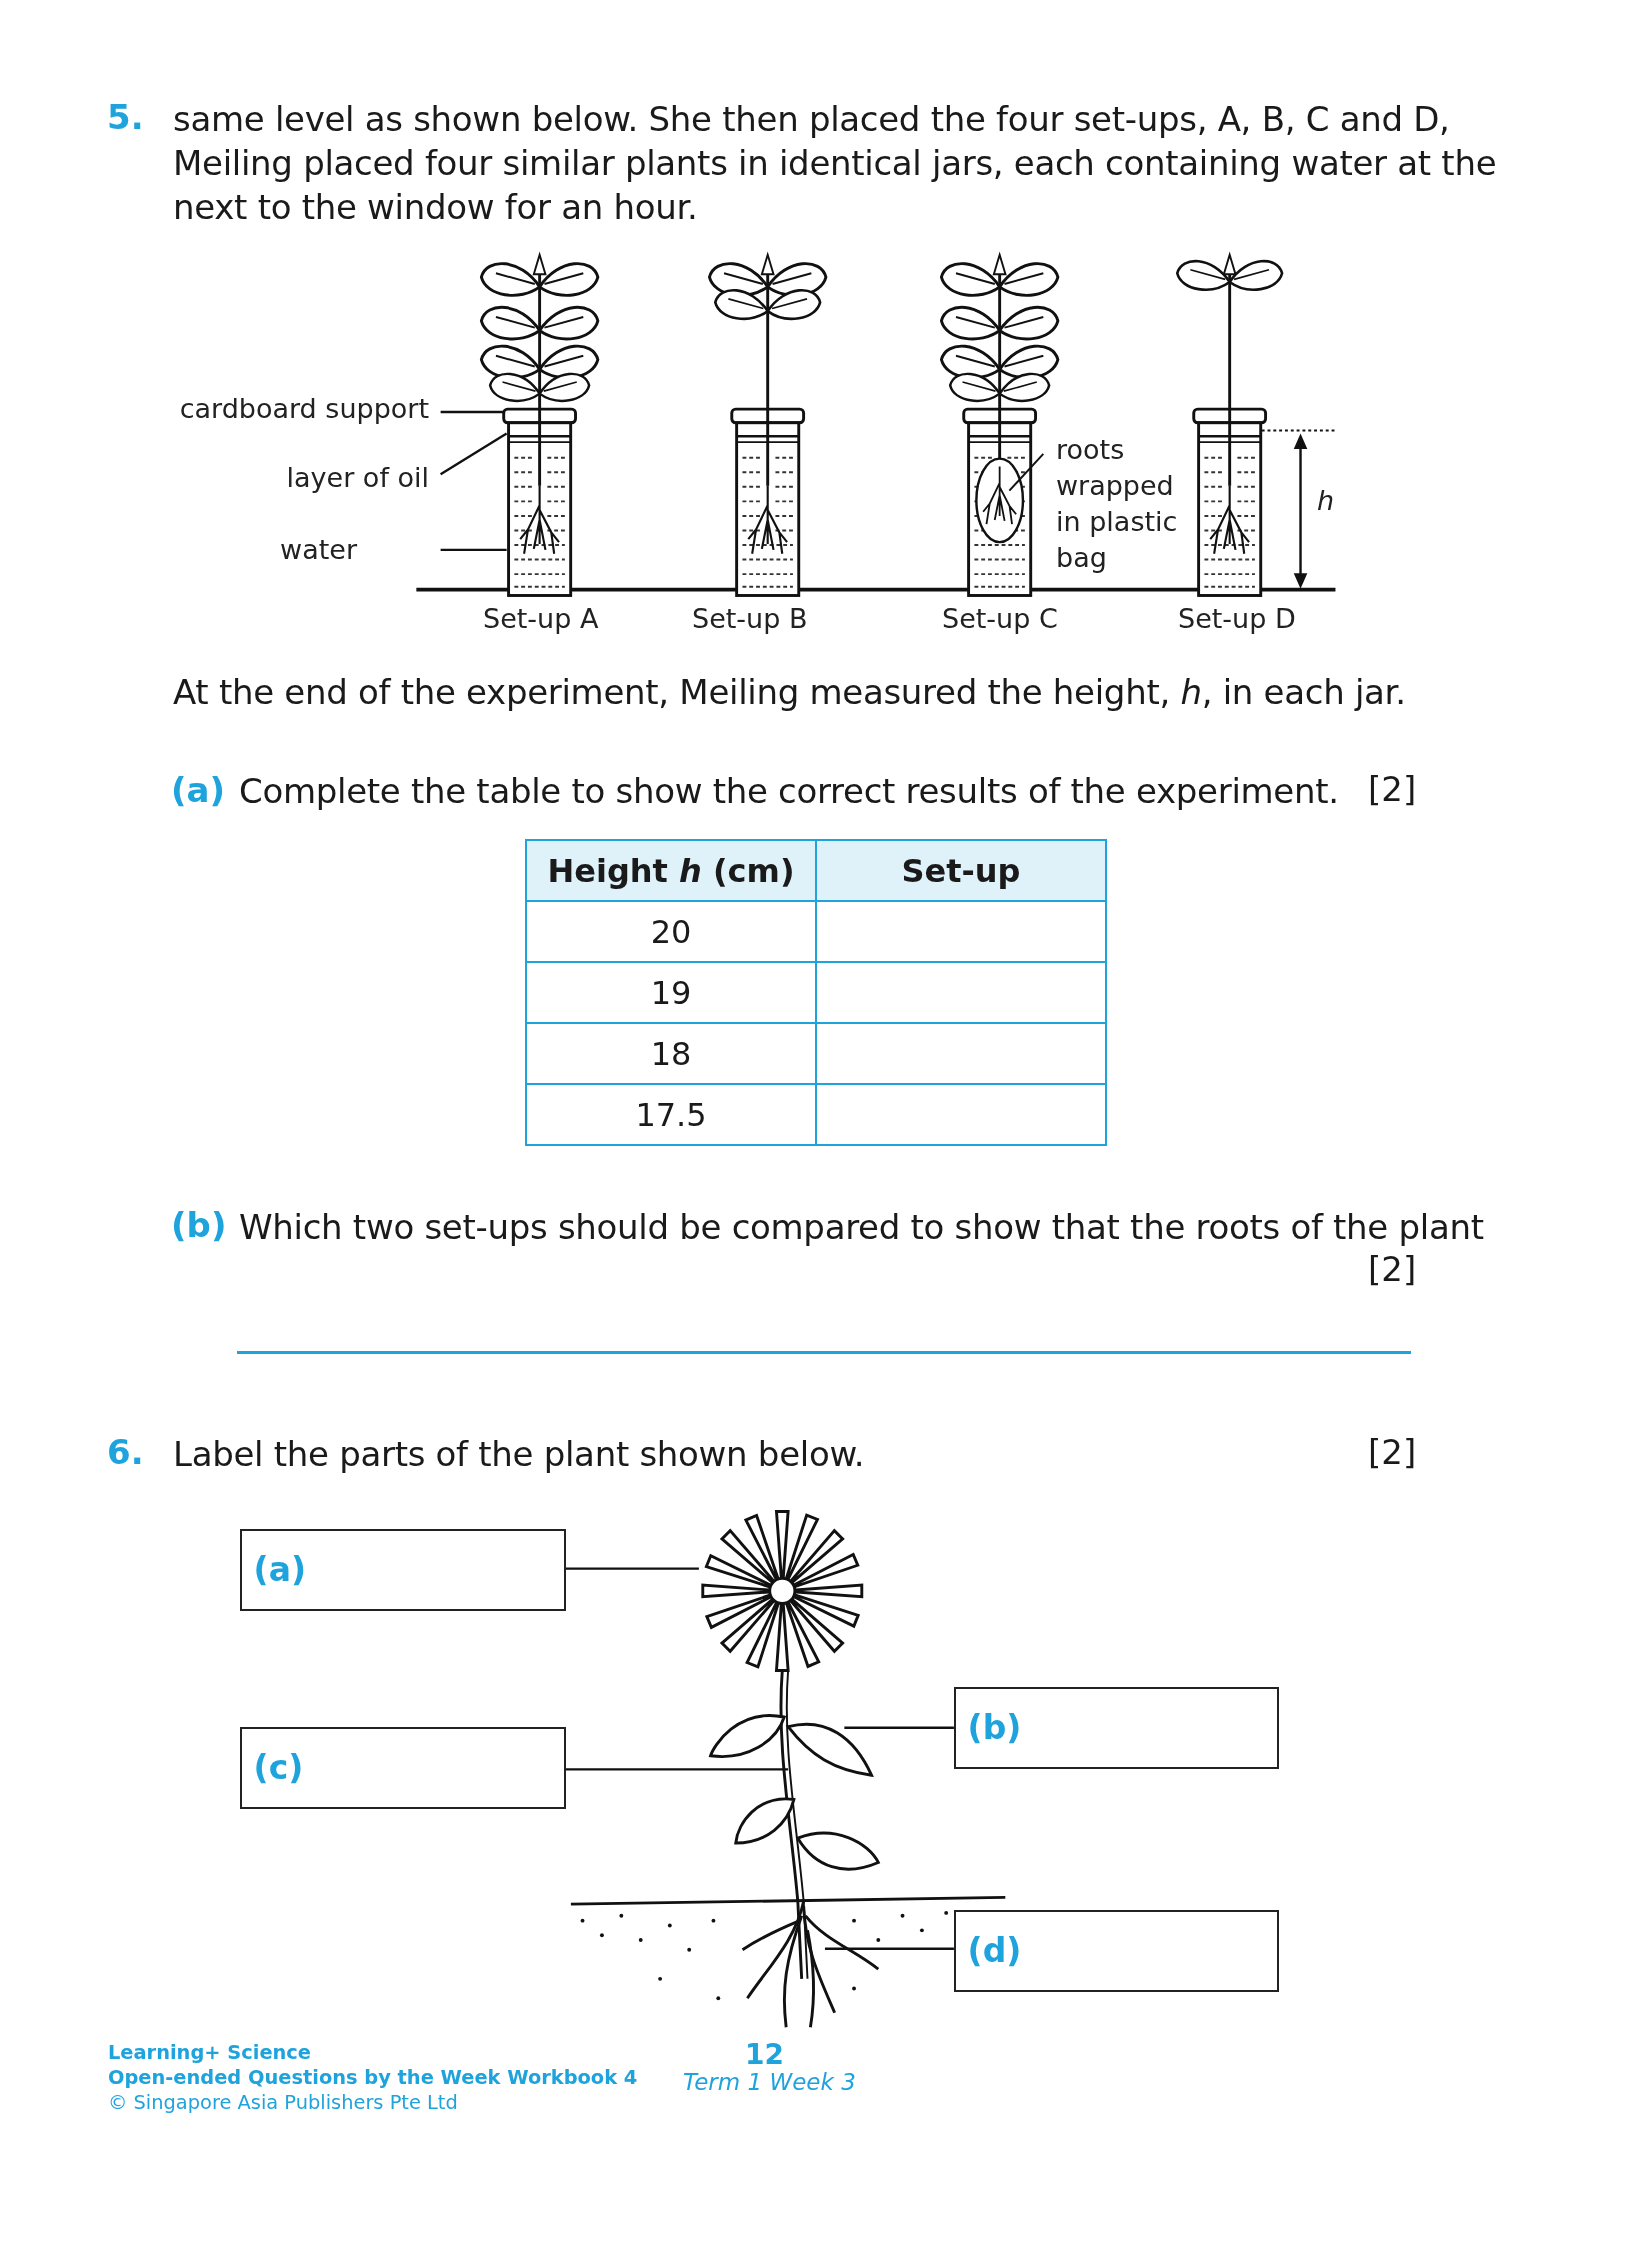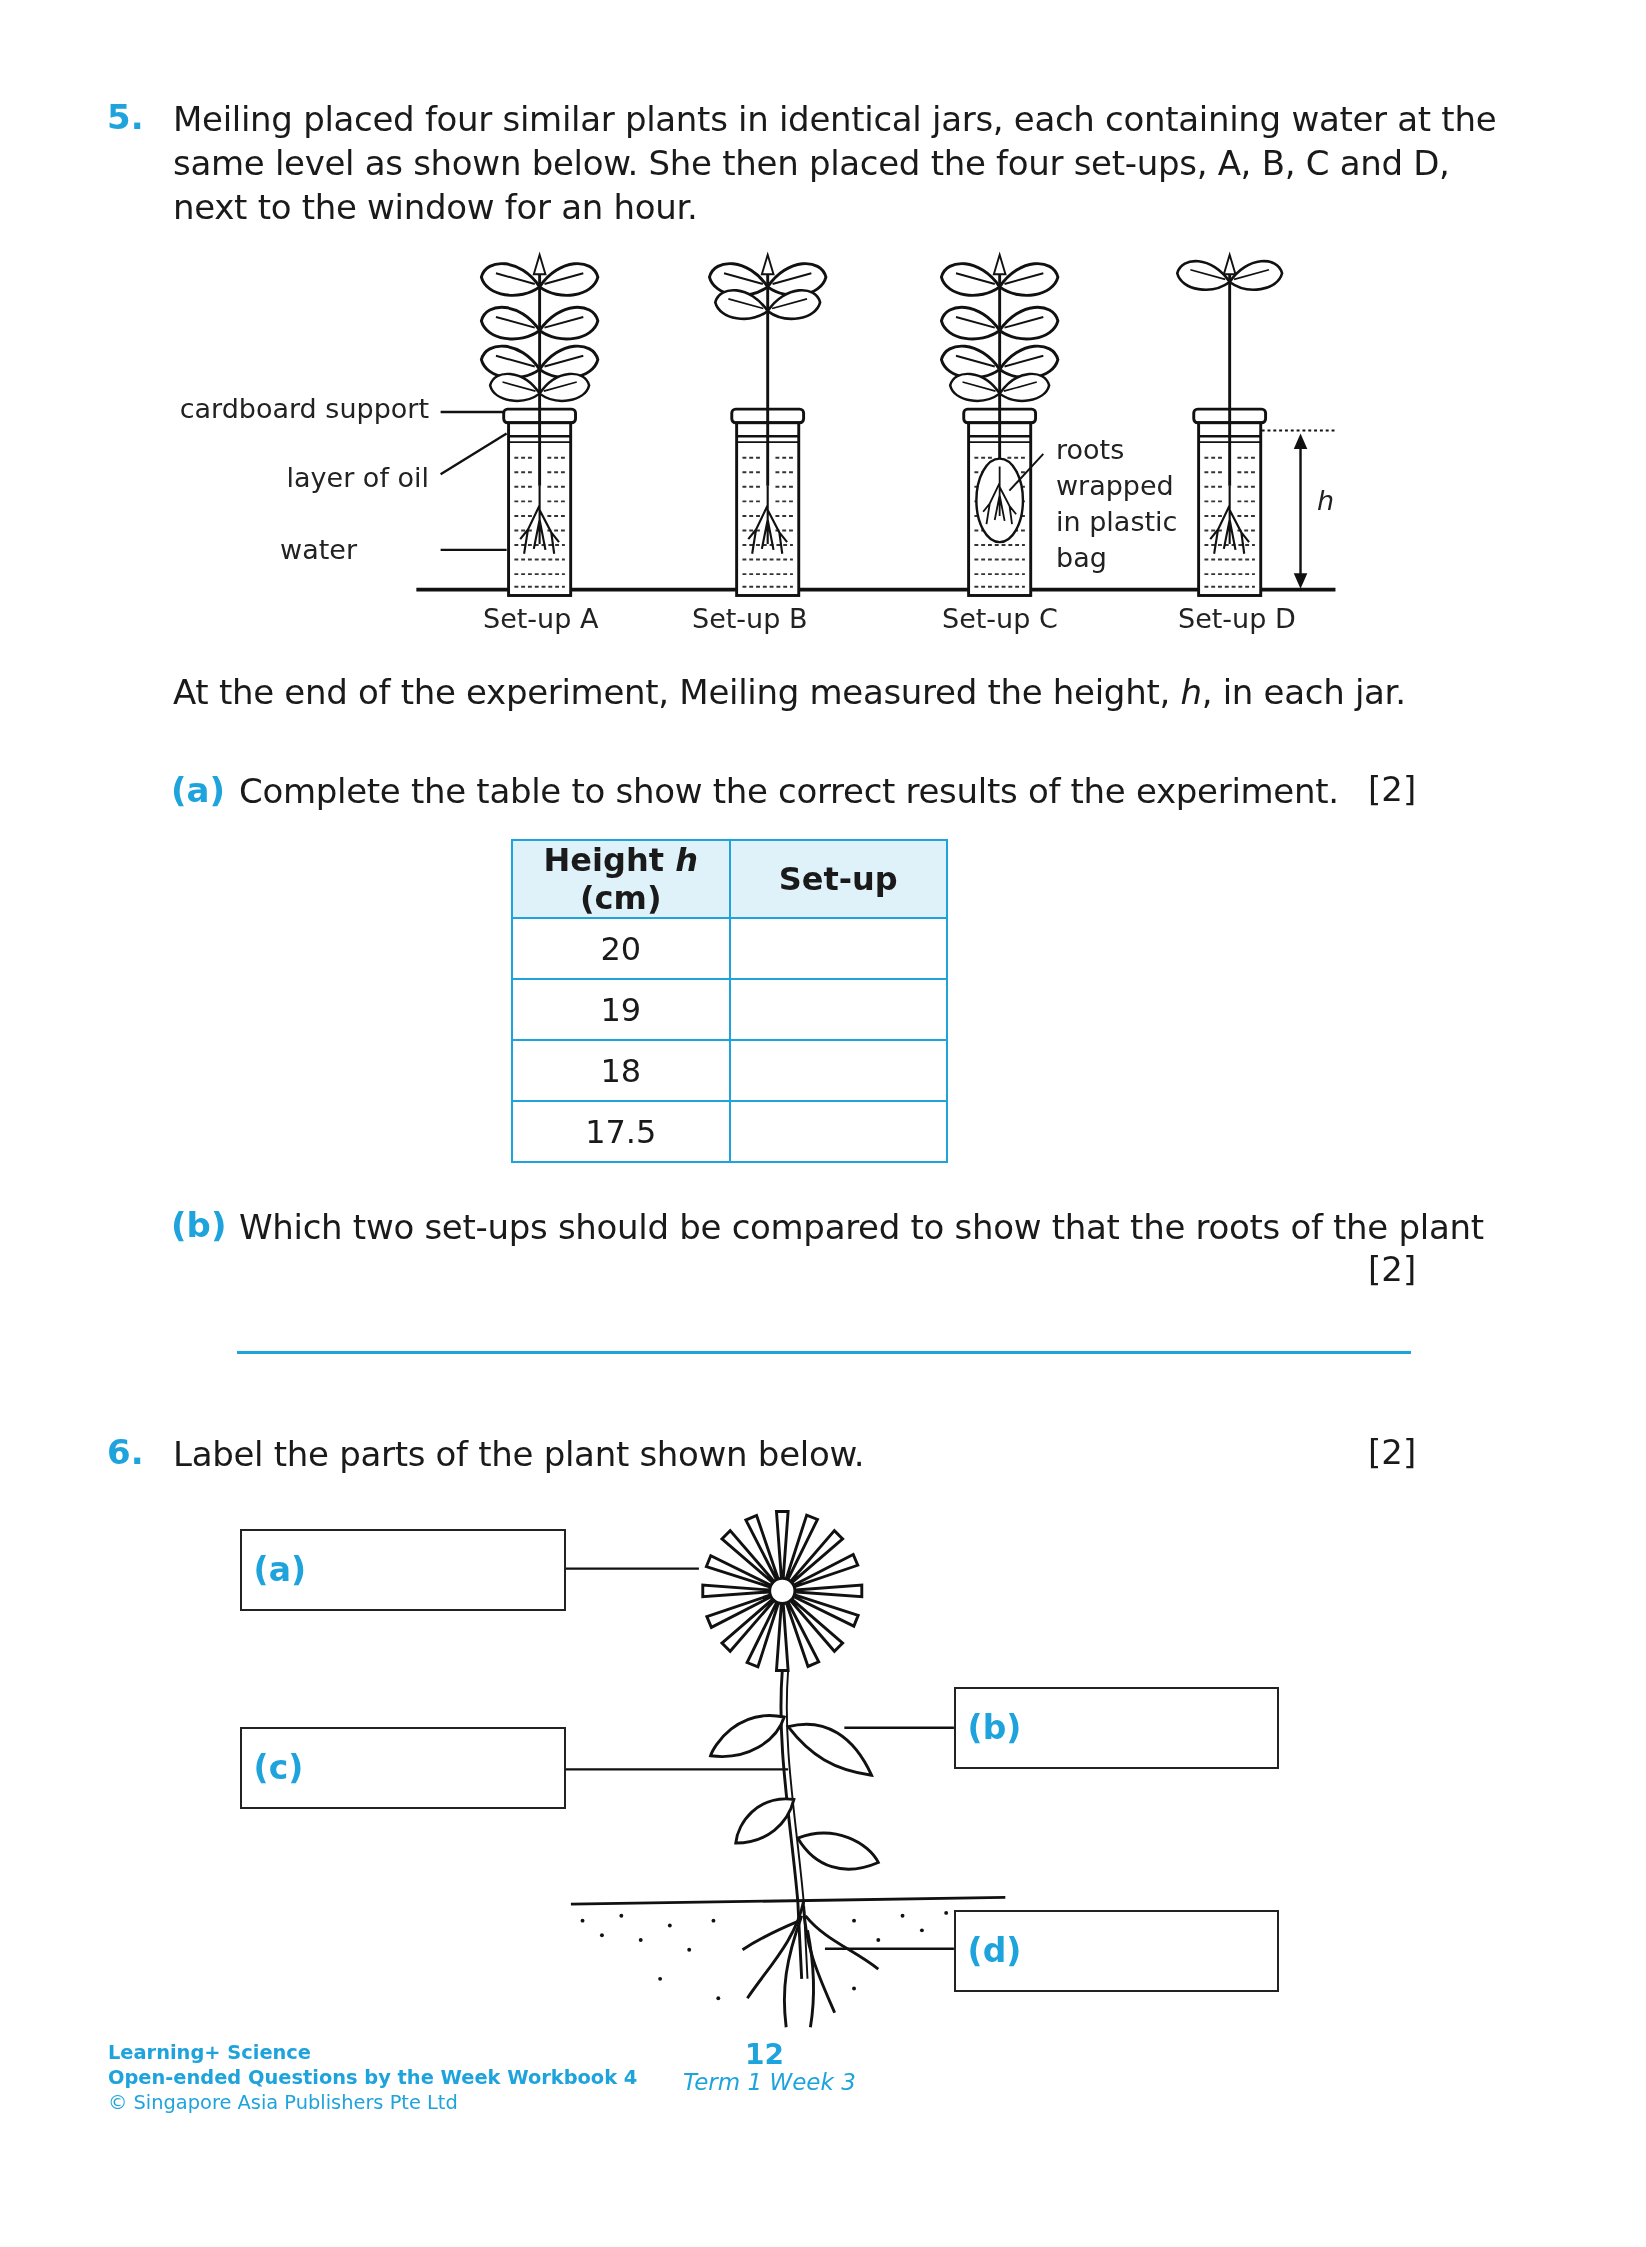--- a/index.html
+++ b/index.html
@@ -4,35 +4,35 @@
 <style>
   html, body { margin:0; padding:0; background:#ffffff; }
   body { width:1647px; height:2247px; position:relative; overflow:hidden;
          font-family:"DejaVu Sans", sans-serif; color:#1a1a1a; }
   .abs { position:absolute; }
   .qtext { font-size:34px; line-height:44px; letter-spacing:-0.3px; }
   .qnum { font-weight:bold; color:#1ea3dc; font-size:34px; }
   .sub { color:#1ea3dc; font-weight:bold; font-size:34px; }
   .marks { font-size:34px; }
   .dlabel { font-size:27px; color:#222; white-space:nowrap; }
-  table.res { border-collapse:collapse; position:absolute; left:511px; top:839px; width:437px; }
+  table.res { border-collapse:collapse; position:absolute; left:525px; top:839px; width:582px; }
   table.res td, table.res th { border:2.9px solid #1ea3dc; height:59px; text-align:center; font-size:32px; padding:0; }
   table.res th { background:#dff2fa; font-weight:bold; height:59px; }
   .ansline { height:2.9px; background:#1ea3dc; }
   .lbox { border:2.4px solid #222; background:#fff; box-sizing:border-box; }
   .lbox span { position:absolute; left:11.6px; top:19.4px; color:#1ea3dc; font-weight:bold; font-size:33px; }
   .footer { color:#1ea3dc; }
 </style>
 </head>
 <body>
 
 <div class="abs qnum" style="left:107px;top:97px;">5.</div>
 <div class="abs qtext" style="left:173px;top:97px;">
+  <div>same level as shown below. She then placed the four set-ups, A, B, C and D,</div>
   <div>Meiling placed four similar plants in identical jars, each containing water at the</div>
-  <div>same level as shown below. She then placed the four set-ups, A, B, C and D,</div>
   <div>next to the window for an hour.</div>
 </div>
 
 <svg class="abs" style="left:0;top:243px;" width="1647" height="408" viewBox="0 250 1697 420">
   <defs>
     <g id="leafpair">
       <path d="M0,0 C-20,-30 -55,-30 -60,-10 C-55,10 -20,15 0,0 Z" fill="#fff" stroke="#111" stroke-width="3"></path>
       <path d="M0,0 C20,-30 55,-30 60,-10 C55,10 20,15 0,0 Z" fill="#fff" stroke="#111" stroke-width="3"></path>
       <path d="M-5,-3 L-45,-14 M5,-3 L45,-14" stroke="#111" stroke-width="2"></path>
     </g>

